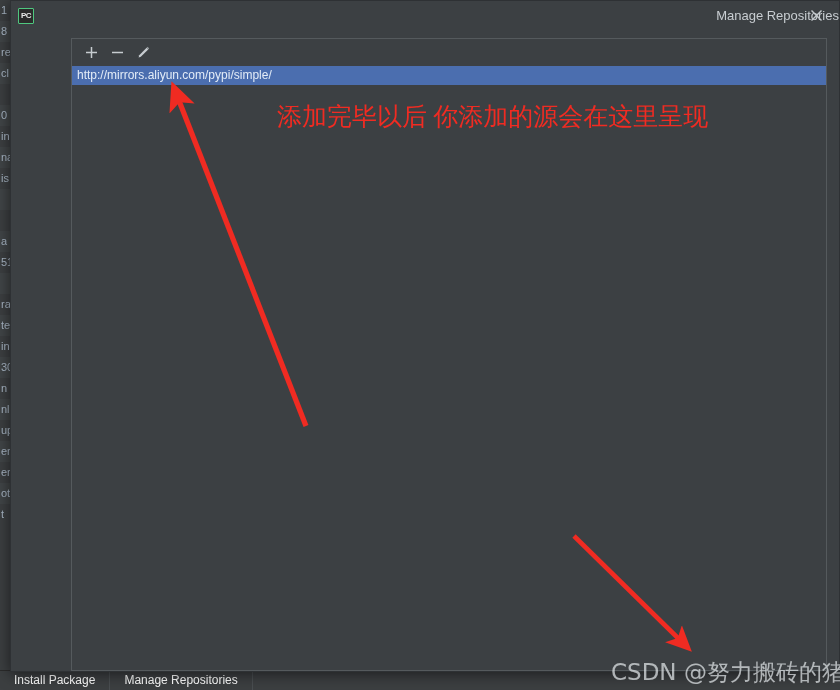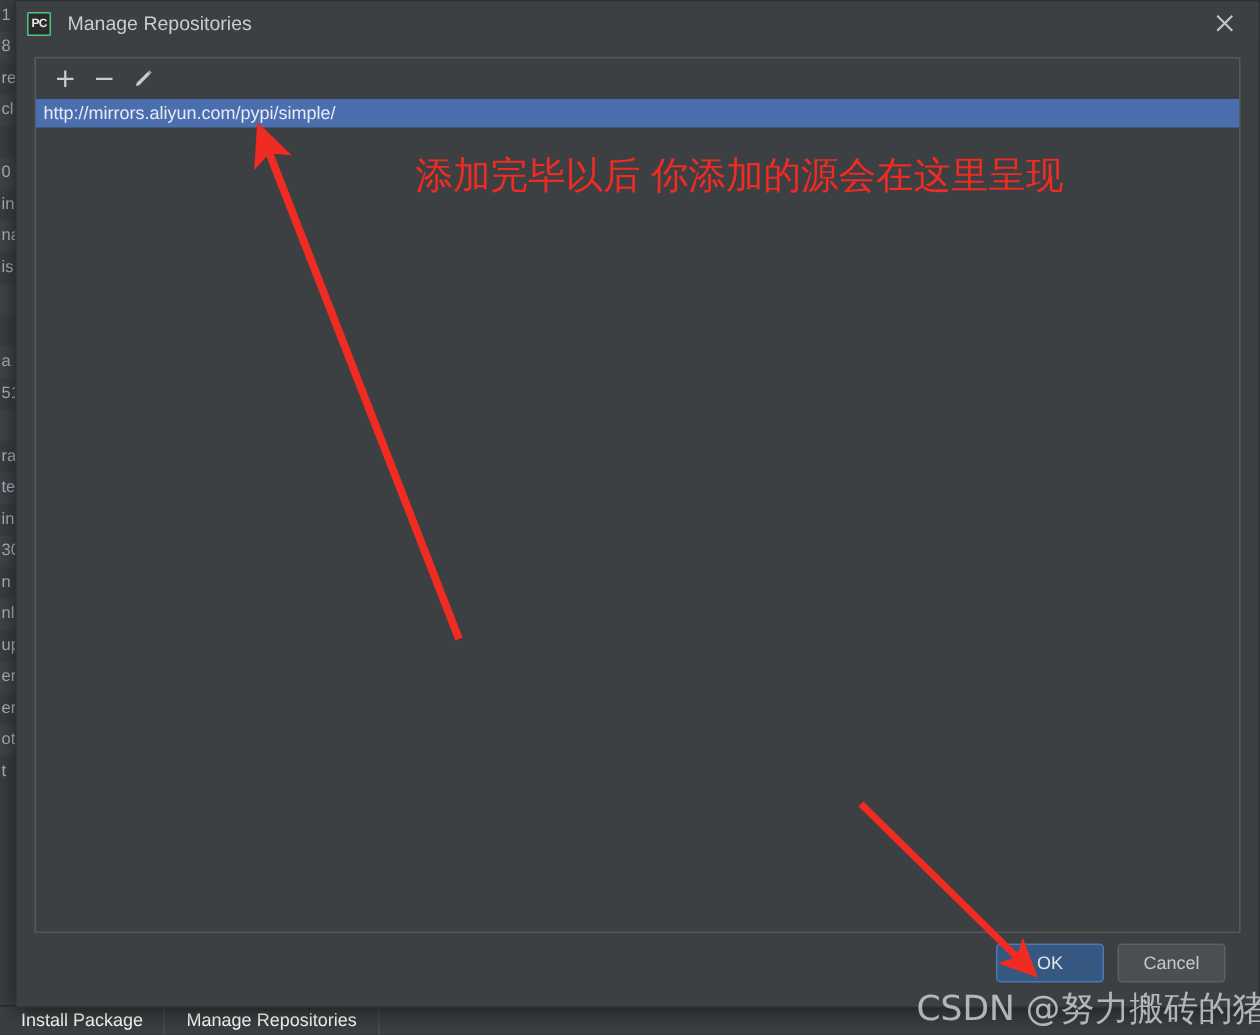--- a/index.html
+++ b/index.html
@@ -59,20 +59,21 @@
     display: flex; flex-direction: column;
   }
 
   
   #titlebar {
     height: 29px; flex: none;
     display: flex; align-items: center;
     background: #3c4043;
     padding: 0 0 0 7px;
     position: relative;
+    justify-content: space-between;
   }
   #app-icon {
     width: 16px; height: 16px; flex: none;
     background: #2b2b2b;
     border: 1.5px solid #4fc77f;
     border-radius: 1px;
     display: flex; align-items: center; justify-content: center;
     font-size: 8px; font-weight: bold; color: #e8e8e8;
     letter-spacing: -0.5px;
     font-family: "Liberation Sans", sans-serif;
@@ -90,20 +91,21 @@
     cursor: pointer;
   }
   #close-btn svg { display: block; }
 
   
   #dialog-body {
     flex: 1 1 auto;
     padding: 8px 12px 0 12px;
     display: flex; flex-direction: column;
     min-height: 0;
+    margin-left: 48px;
   }
 
   #repo-panel {
     flex: 1 1 auto;
     border: 1px solid #555a5d;
     background: #3c4043;
     display: flex; flex-direction: column;
     min-height: 0;
     overflow: hidden;
   }
@@ -174,21 +176,21 @@
   #annotations {
     position: absolute; inset: 0;
     pointer-events: none;
   }
   #annotation-text {
     position: absolute;
     left: 277px; top: 100px;
     font-size: 25px;
     color: #f02b22;
     white-space: nowrap;
-    font-family: Liberation Sans, sans-serif;
+    font-family: Liberation Serif, serif;
   }
 
   
   #watermark {
     position: absolute;
     left: 611px; top: 657px;
     font-size: 23px;
     color: rgba(226,230,233,0.72);
     white-space: nowrap;
     pointer-events: none;
@@ -276,24 +278,20 @@
         </div>
       </div>
 
       <div id="repo-list">
         <div class="repo-item selected">http://mirrors.aliyun.com/pypi/simple/</div>
       </div>
 
     </div>
   </div>
 
-  <div id="dialog-footer">
-    <div class="dlg-btn primary">OK</div>
-    <div class="dlg-btn secondary">Cancel</div>
-  </div>
 
 </div>
 
 <div id="annotations">
   <svg width="840" height="690" style="position:absolute;left:0;top:0;">
     <defs>
       <marker id="ah1" markerWidth="6" markerHeight="6" refX="3.2" refY="3" orient="auto" markerUnits="strokeWidth">
         <path d="M0,0.4 L5.6,3 L0,5.6 L1.3,3 Z" fill="#f02b22"></path>
       </marker>
       <marker id="ah2" markerWidth="6" markerHeight="6" refX="3.2" refY="3" orient="auto" markerUnits="strokeWidth">

